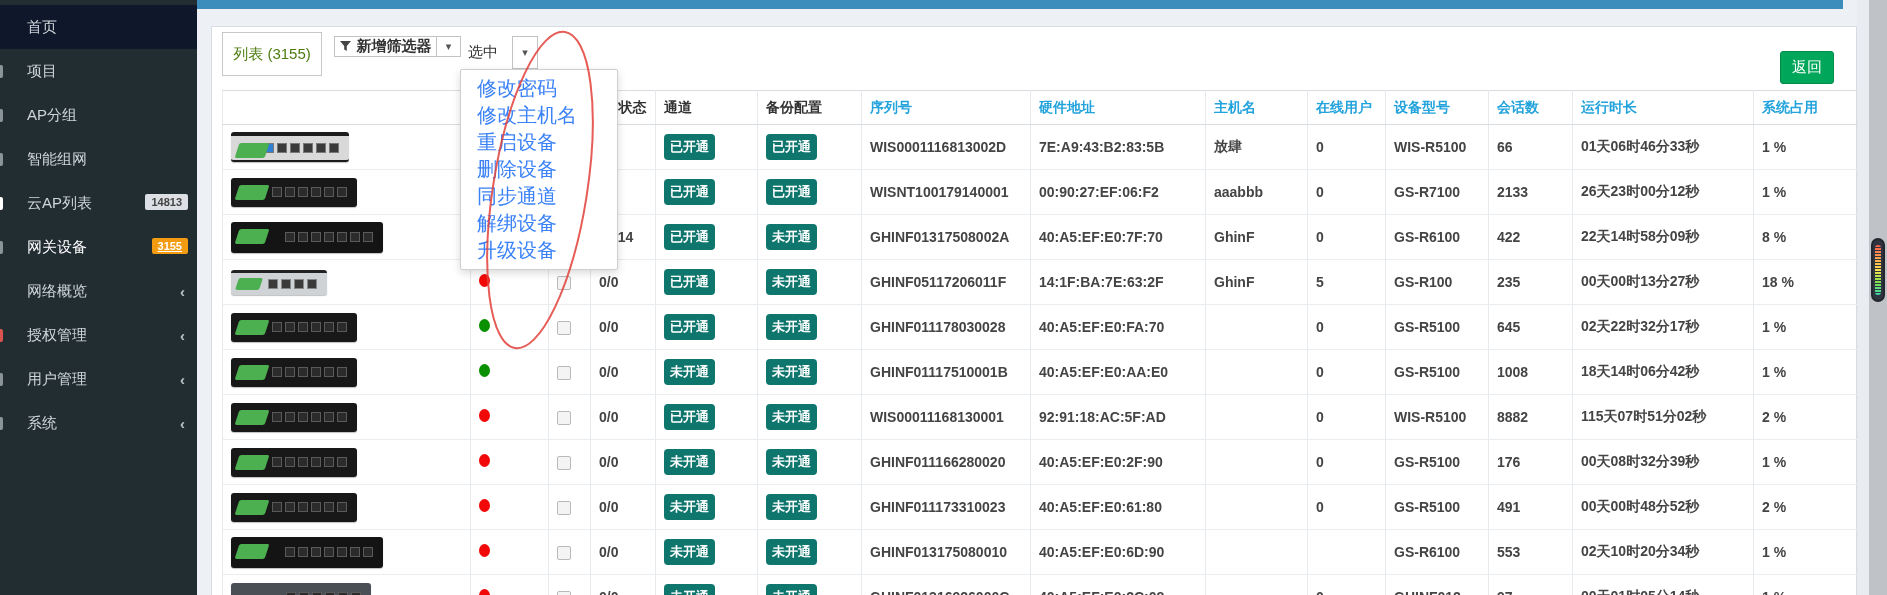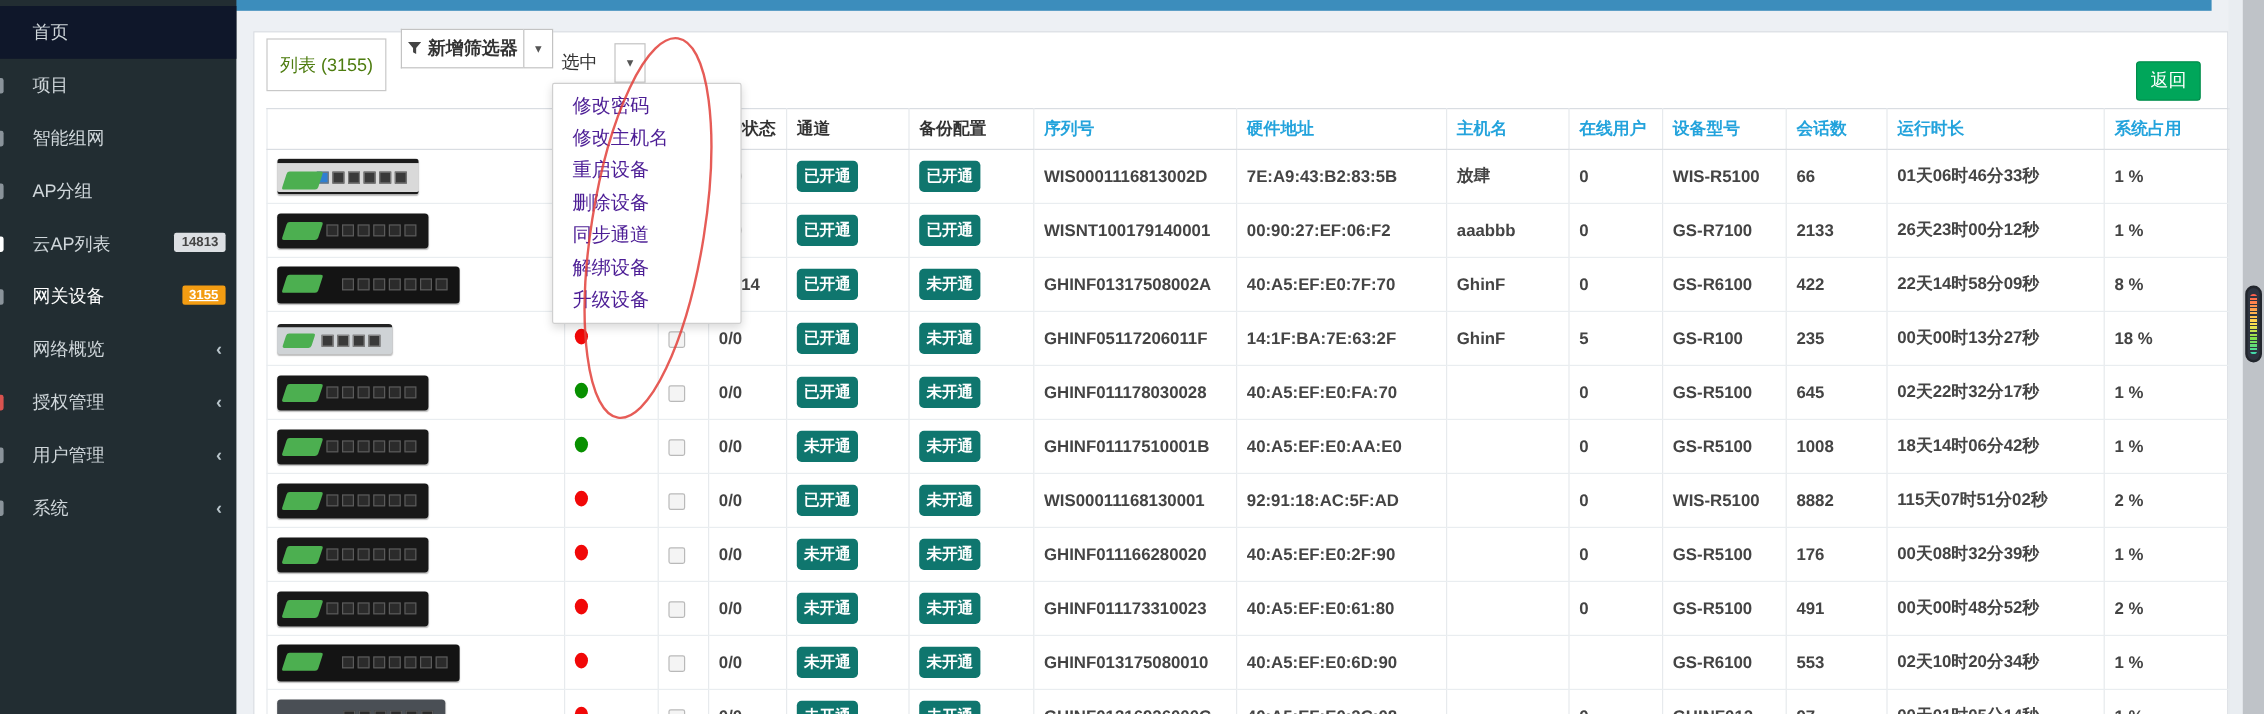--- a/index.html
+++ b/index.html
@@ -21,21 +21,21 @@
   .side-badge { position:absolute; right:9px; top:13px; font-size:11px; font-weight:bold;
     padding:2px 6px; border-radius:2px; color:#fff;margin-left:40px; }
   .side-chevron { position:absolute; right:12px; color:#b8c4ca; font-size:15px; font-weight:bold; }
   
   .card { position:absolute; left:211px; top:26px; width:1646px; height:600px;
     background:#fff; border:1px solid #d7dbe2; }
   
   .tab-list { position:absolute; left:222px; top:32px; width:100px; height:44px; background:#fff;
     border:1px solid #c8c8c8; display:flex; align-items:center; justify-content:center;
     font-size:15px; color:#4d7c0f; z-index:2; }
-  .btn-split { position:absolute; left:334px; top:24px; height:33px; display:flex; z-index:2; }
+  .btn-split { position:absolute; left:334px; top:36px; height:21px; display:flex; z-index:2; }
   .btn { background:#fff; border:1px solid #c3c3c3; font-size:15px; color:#333;
     display:flex; align-items:center; justify-content:center; cursor:pointer;
     font-family:inherit; }
   .btn-filter { width:102px; gap:6px; border-right:none; font-weight:600;}
   .btn-filter-caret { width:25px; color:#555; }
   .sel-label { position:absolute; left:468px; top:36px; height:33px; width:42px;
     display:flex; align-items:center; font-size:15px; color:#333; z-index:2; cursor:pointer; }
   .sel-caret { position:absolute; left:512px; top:36px; width:26px; height:33px; z-index:2; }
   .caret-glyph { font-size:11px; color:#555; }
   .btn-back { position:absolute; left:1780px; top:51px; width:54px; height:33px;
@@ -68,21 +68,21 @@
   .dot { display:inline-block; width:11px; height:13px; border-radius:50%; }
   .dot.red { background:#f10808; } .dot.green { background:#089000; }
   .cb { display:inline-block; width:14px; height:14px; background:#f4f4f4;
     border:1px solid #b9b9b9; border-radius:2px; vertical-align:middle; cursor:pointer; }
   .badge-ch { display:inline-block; min-width:48px; text-align:center; padding:4px 6px;
     background:#0f766e; color:#fff; font-size:13px; font-weight:bold; border-radius:4px; }
   
   .menu { position:absolute; left:460px; top:69px; width:158px; background:#fff;
     border:1px solid #cfcfcf; border-radius:2px; box-shadow:0 3px 8px rgba(0,0,0,.15);
     padding:5px 0; z-index:5; }
-  .menu-item { height:27px; line-height:27px; padding:0 16px; font-size:16px; color:#4c1d95; cursor:pointer; }
+  .menu-item { height:27px; line-height:27px; padding:0 16px; font-size:20px; color:#3b82f6; cursor:pointer; }
   
   .annot { position:absolute; left:465px; top:18px; z-index:6; pointer-events:none; }
   
   .scroll-gap { position:absolute; left:1857px; top:0; width:12px; height:595px; background:#e9edf1; }
   .scrollbar { position:absolute; left:1869px; top:0; width:18px; height:595px; background:#bfc3c8; }
   .scroll-thumb { position:absolute; left:2px; top:238px; width:14px; height:64px;
     background:#2e3440; border-radius:7px; border:2px solid #22262d; cursor:grab; }
   .scroll-thumb .stripes { position:absolute; left:2px; right:2px; top:5px; bottom:5px;
     background:
       repeating-linear-gradient(to bottom, rgba(46,52,64,0) 0 2px, #2e3440 2px 3px),
@@ -99,25 +99,25 @@
     <div style="height: 5px;"></div>
     <div class="side-item active-bg">
       <span>首页</span>
     </div>
     <div class="side-item">
       <span class="edge" style="background: rgb(138, 147, 154);"></span>
       <span>项目</span>
     </div>
     <div class="side-item">
       <span class="edge" style="background: rgb(138, 147, 154);"></span>
+      <span>AP分组</span>
+    </div>
+    <div class="side-item">
+      <span class="edge" style="background: rgb(138, 147, 154);"></span>
       <span>智能组网</span>
-    </div>
-    <div class="side-item">
-      <span class="edge" style="background: rgb(138, 147, 154);"></span>
-      <span>AP分组</span>
     </div>
     <div class="side-item">
       <span class="edge" style="background: rgb(255, 255, 255);"></span>
       <span>云AP列表</span>
       <span class="side-badge" style="background: rgb(220, 223, 227); color: rgb(68, 68, 68);">14813</span>
     </div>
     <div class="side-item current">
       <span class="edge" style="background: rgb(138, 147, 154);"></span>
       <span>网关设备</span>
       <span class="side-badge" style="background: rgb(243, 156, 18); color: rgb(255, 255, 255); text-decoration: underline;">3155</span>

